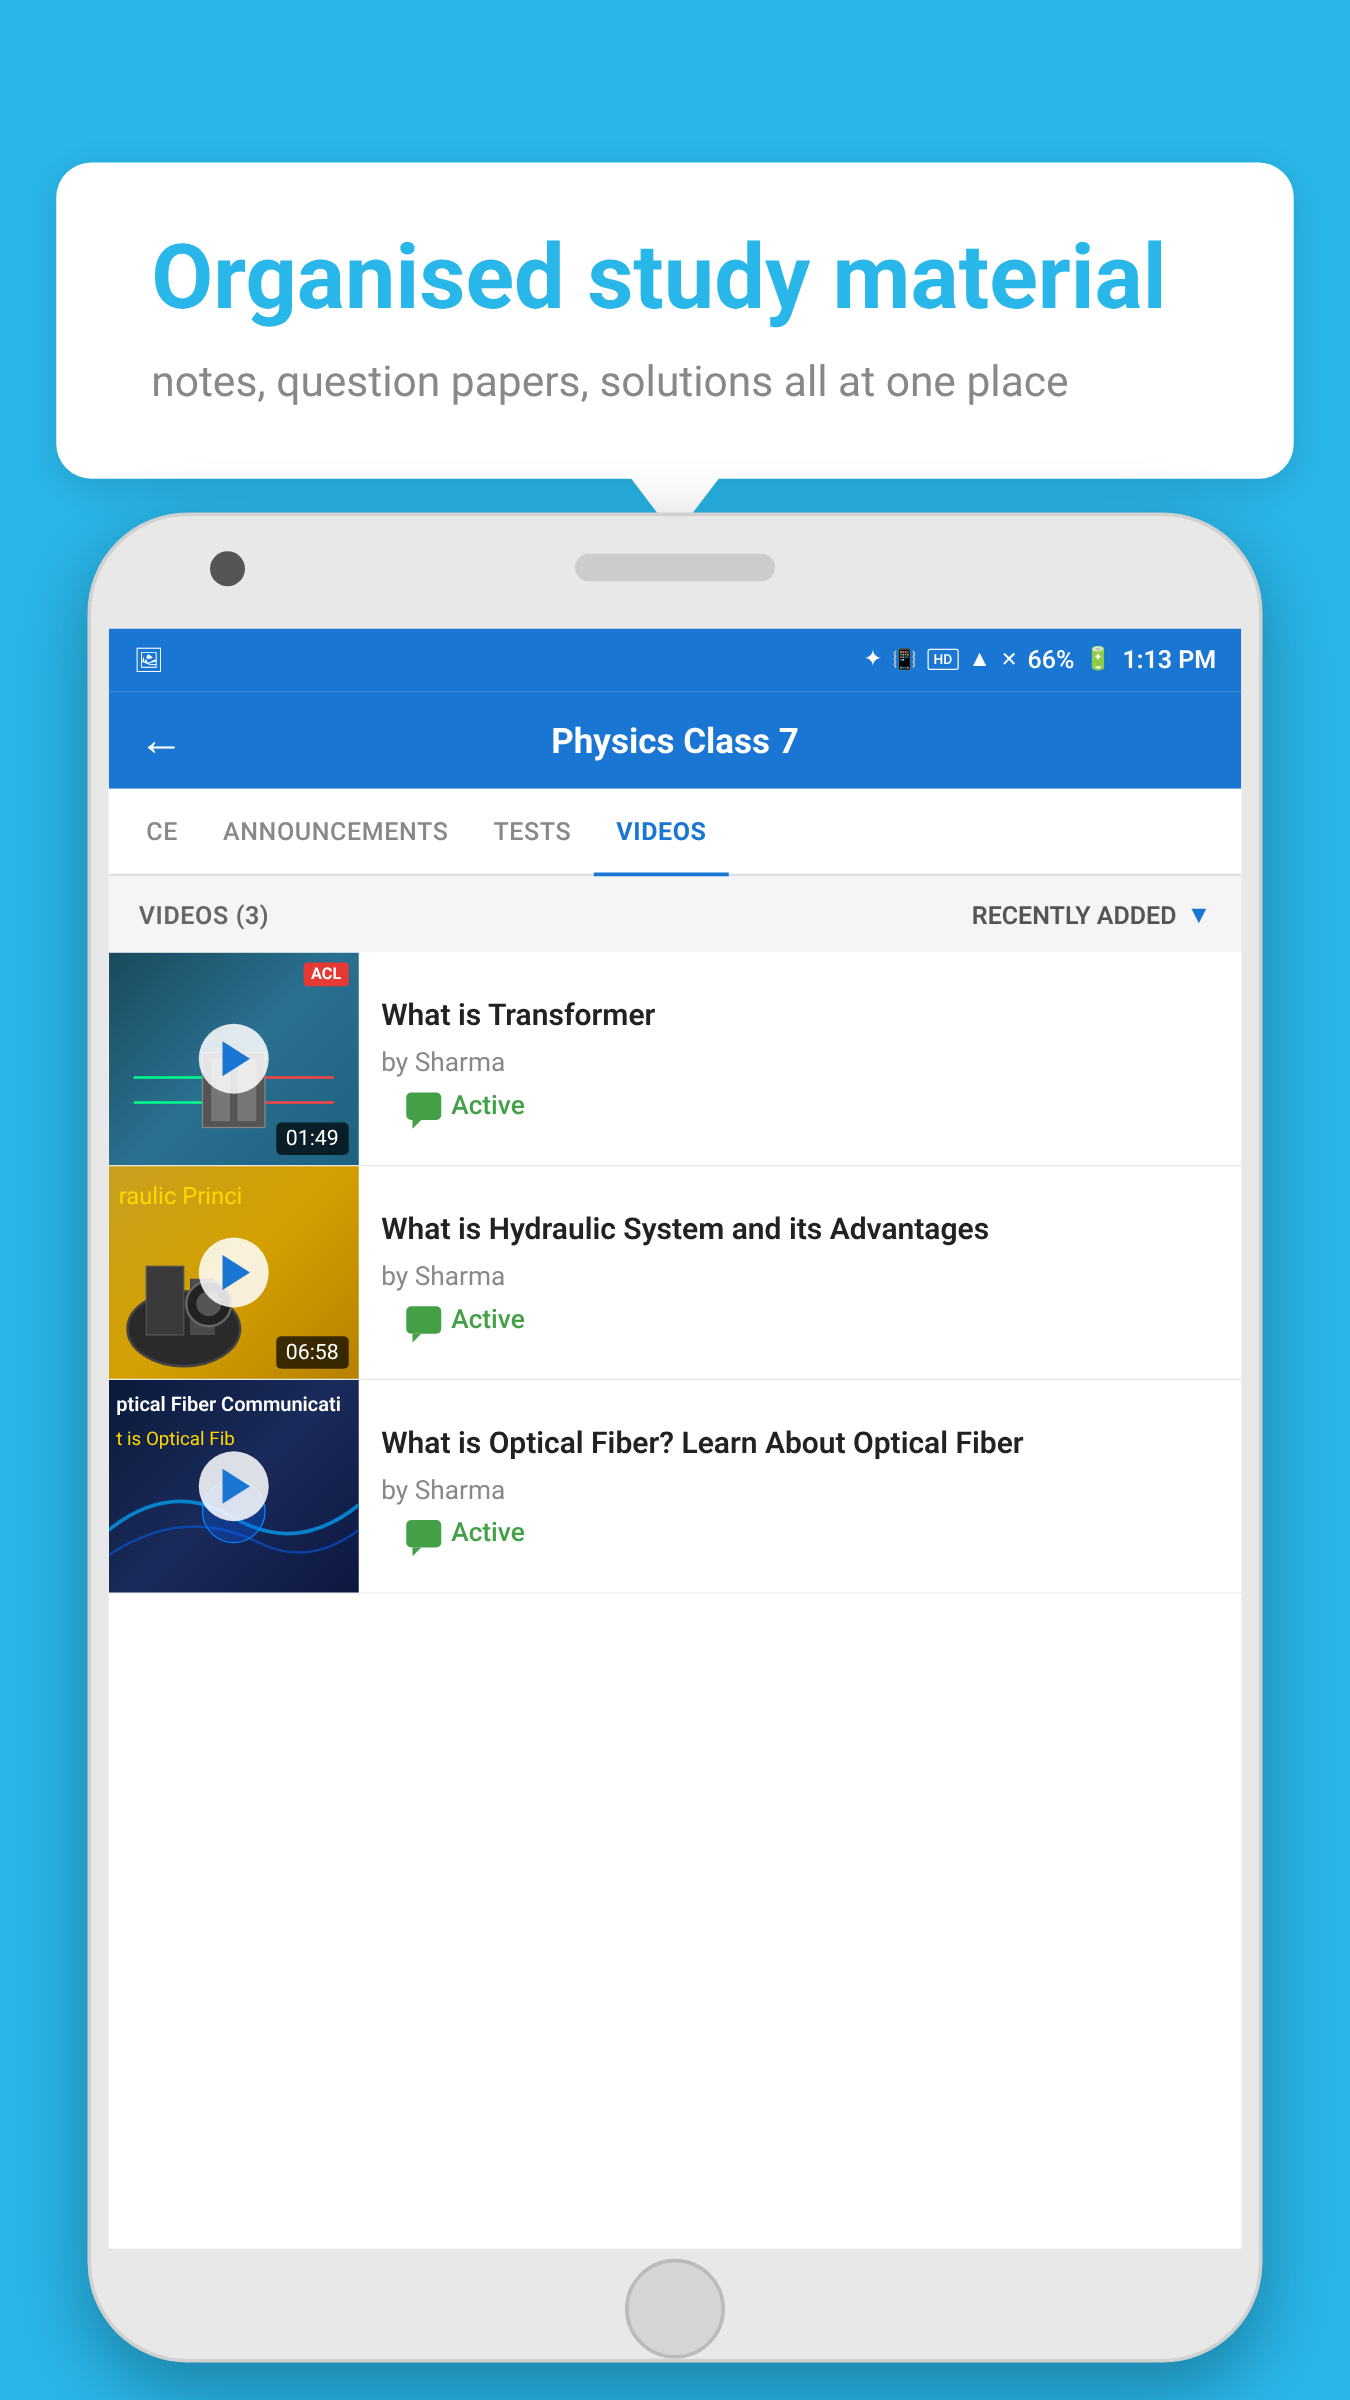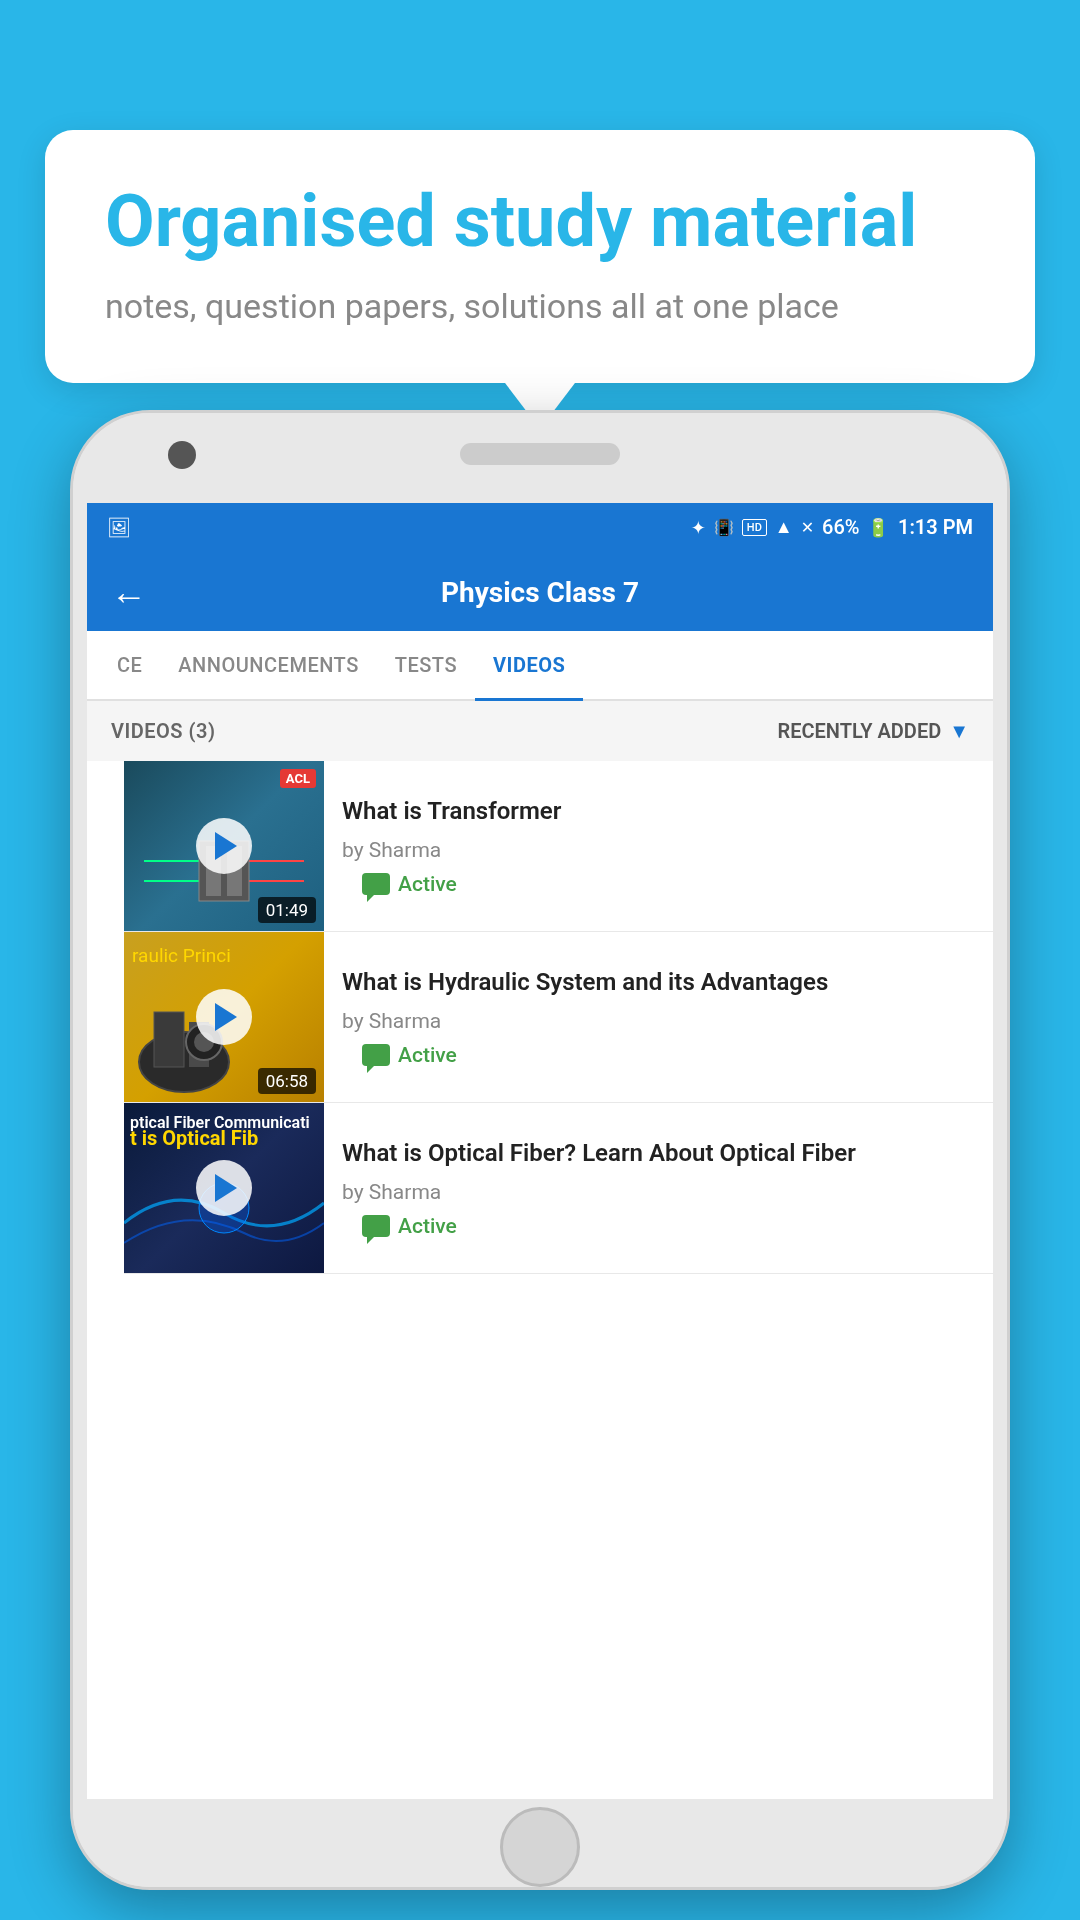--- a/index.html
+++ b/index.html
@@ -14,21 +14,21 @@
     }
 
     
     .speech-bubble {
       position: absolute;
       top: 130px;
       left: 45px;
       right: 45px;
       background: white;
       border-radius: 28px;
-      padding: 52px 60px 52px 60px;
+      padding: 52px 60px 52px 76px;
       box-shadow: 0 8px 30px rgba(0,0,0,0.12);
     }
 
     .speech-bubble::after {
       content: '';
       position: absolute;
       bottom: -46px;
       left: 50%;
       transform: translateX(-50%);
       border-left: 38px solid transparent;
@@ -245,21 +245,20 @@
 
     .chevron-down {
       color: #1976d2;
       font-size: 20px;
     }
 
     
     .video-list {
       background: white;
       overflow-y: auto;
-      margin-left: 37px;
     }
 
     .video-item {
       display: flex;
       border-bottom: 1px solid #e8e8e8;
       min-height: 170px;
     }
 
     .video-thumbnail {
       width: 200px;
@@ -506,21 +505,21 @@
           <div class="video-status">
             <span class="chat-icon"></span>
             <span>Active</span>
           </div>
         </div>
       </div>
 
       <div class="video-item">
         <div class="video-thumbnail thumbnail-bg-3">
           <div style="position:absolute;top:10px;left:6px;right:6px;font-size:16px;color:white;font-weight:600;">ptical Fiber Communicati</div>
-          <div style="position:absolute;top:23px;left:6px;right:6px;font-size:20px;color:#ffd700;font-weight:700;">t is Optical Fib</div>
+          <div style="position:absolute;top:38px;left:6px;right:6px;font-size:15px;color:#ffd700;font-weight:400;">t is Optical Fib</div>
 
           <svg width="200" height="130" viewBox="0 0 200 130" style="position:absolute;bottom:0;left:0;">
             <path d="M0,80 Q50,40 100,70 Q150,100 200,60" fill="none" stroke="#00aaff" stroke-width="3" opacity="0.7"></path>
             <path d="M0,100 Q60,60 120,90 Q160,110 200,80" fill="none" stroke="#0066ff" stroke-width="2" opacity="0.5"></path>
             <circle cx="100" cy="65" r="25" fill="rgba(0,100,255,0.3)" stroke="#0088ff" stroke-width="1"></circle>
           </svg>
           <div class="play-button">
             <div class="play-triangle"></div>
           </div>
         </div>

